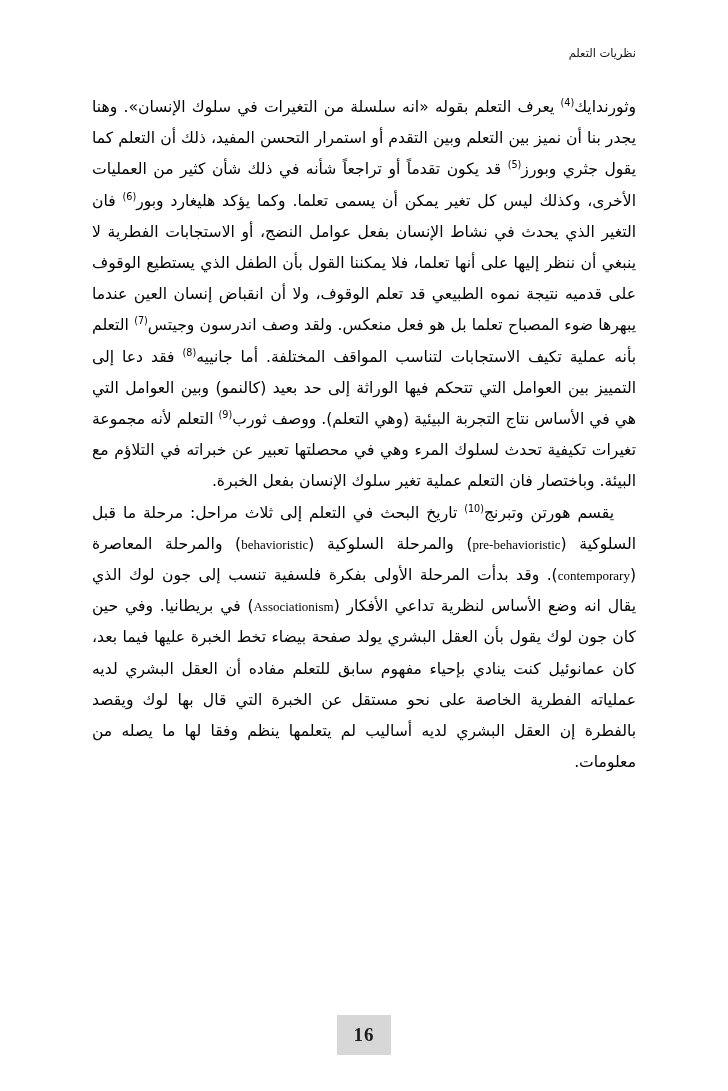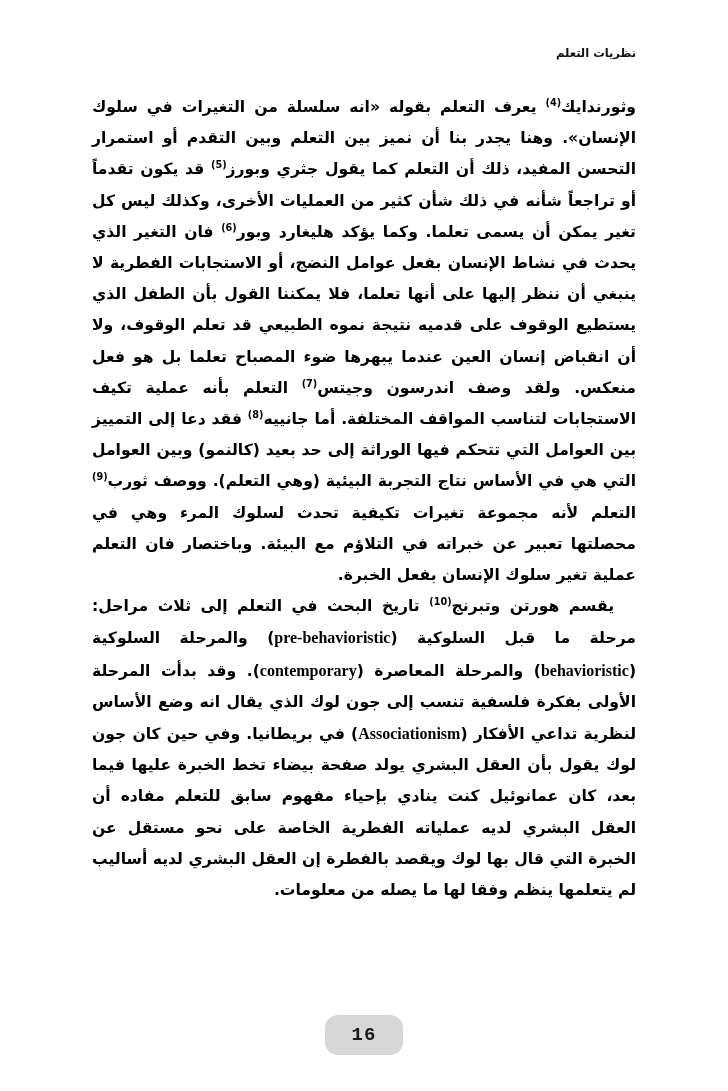--- a/index.html
+++ b/index.html
@@ -18,79 +18,77 @@
   .page {
     position: absolute;
     inset: 0;
     padding: 0;
   }
   .header {
     position: absolute;
     top: 46px;
     right: 92px;
     font-size: 11.5px;
-    font-weight: bold;
+    font-weight: normal;
     letter-spacing: 0;
     color: #111;
     direction: rtl;
   }
   .body-col {
     position: absolute;
     top: 92px;
     right: 92px;
     left: 92px;
     direction: rtl;
     text-align: justify;
     text-justify: inter-word;
   }
   .para {
     font-size: 15.6px;
     line-height: 31.2px;
     margin: 0;
     text-align: justify;
-    font-weight: bold;
   }
   .para + .para {
     margin-top: 0px;
   }
   .indent {
     text-indent: 22px;
   }
   sup {
     font-size: 0.62em;
     vertical-align: super;
     line-height: 0;
   }
   .latin {
     font-family: "Liberation Serif", "DejaVu Serif", serif;
-    font-size: 16px;
+    font-size: 13px;
     direction: ltr;
     unicode-bidi: embed;
   }
   .footer {
     position: absolute;
     bottom: 36px;
     left: 0;
     right: 0;
     display: flex;
     justify-content: center;
   }
   .page-number-box {
-    width: 78px;
+    width: 54px;
     height: 40px;
     background: #d7d7d7;
     color: #1a1a1a;
-    font-family: Liberation Mono, monospace;
+    font-family: Liberation Serif, serif;
     font-size: 19px;
     font-weight: bold;
     display: flex;
     align-items: center;
     justify-content: center;
     letter-spacing: 1px;
-    border-radius: 13px;
   }
 </style>
 </head>
 <body>
 
 <div class="page">
 
   <div class="header">نظريات التعلم</div>
 
   <div class="body-col">

